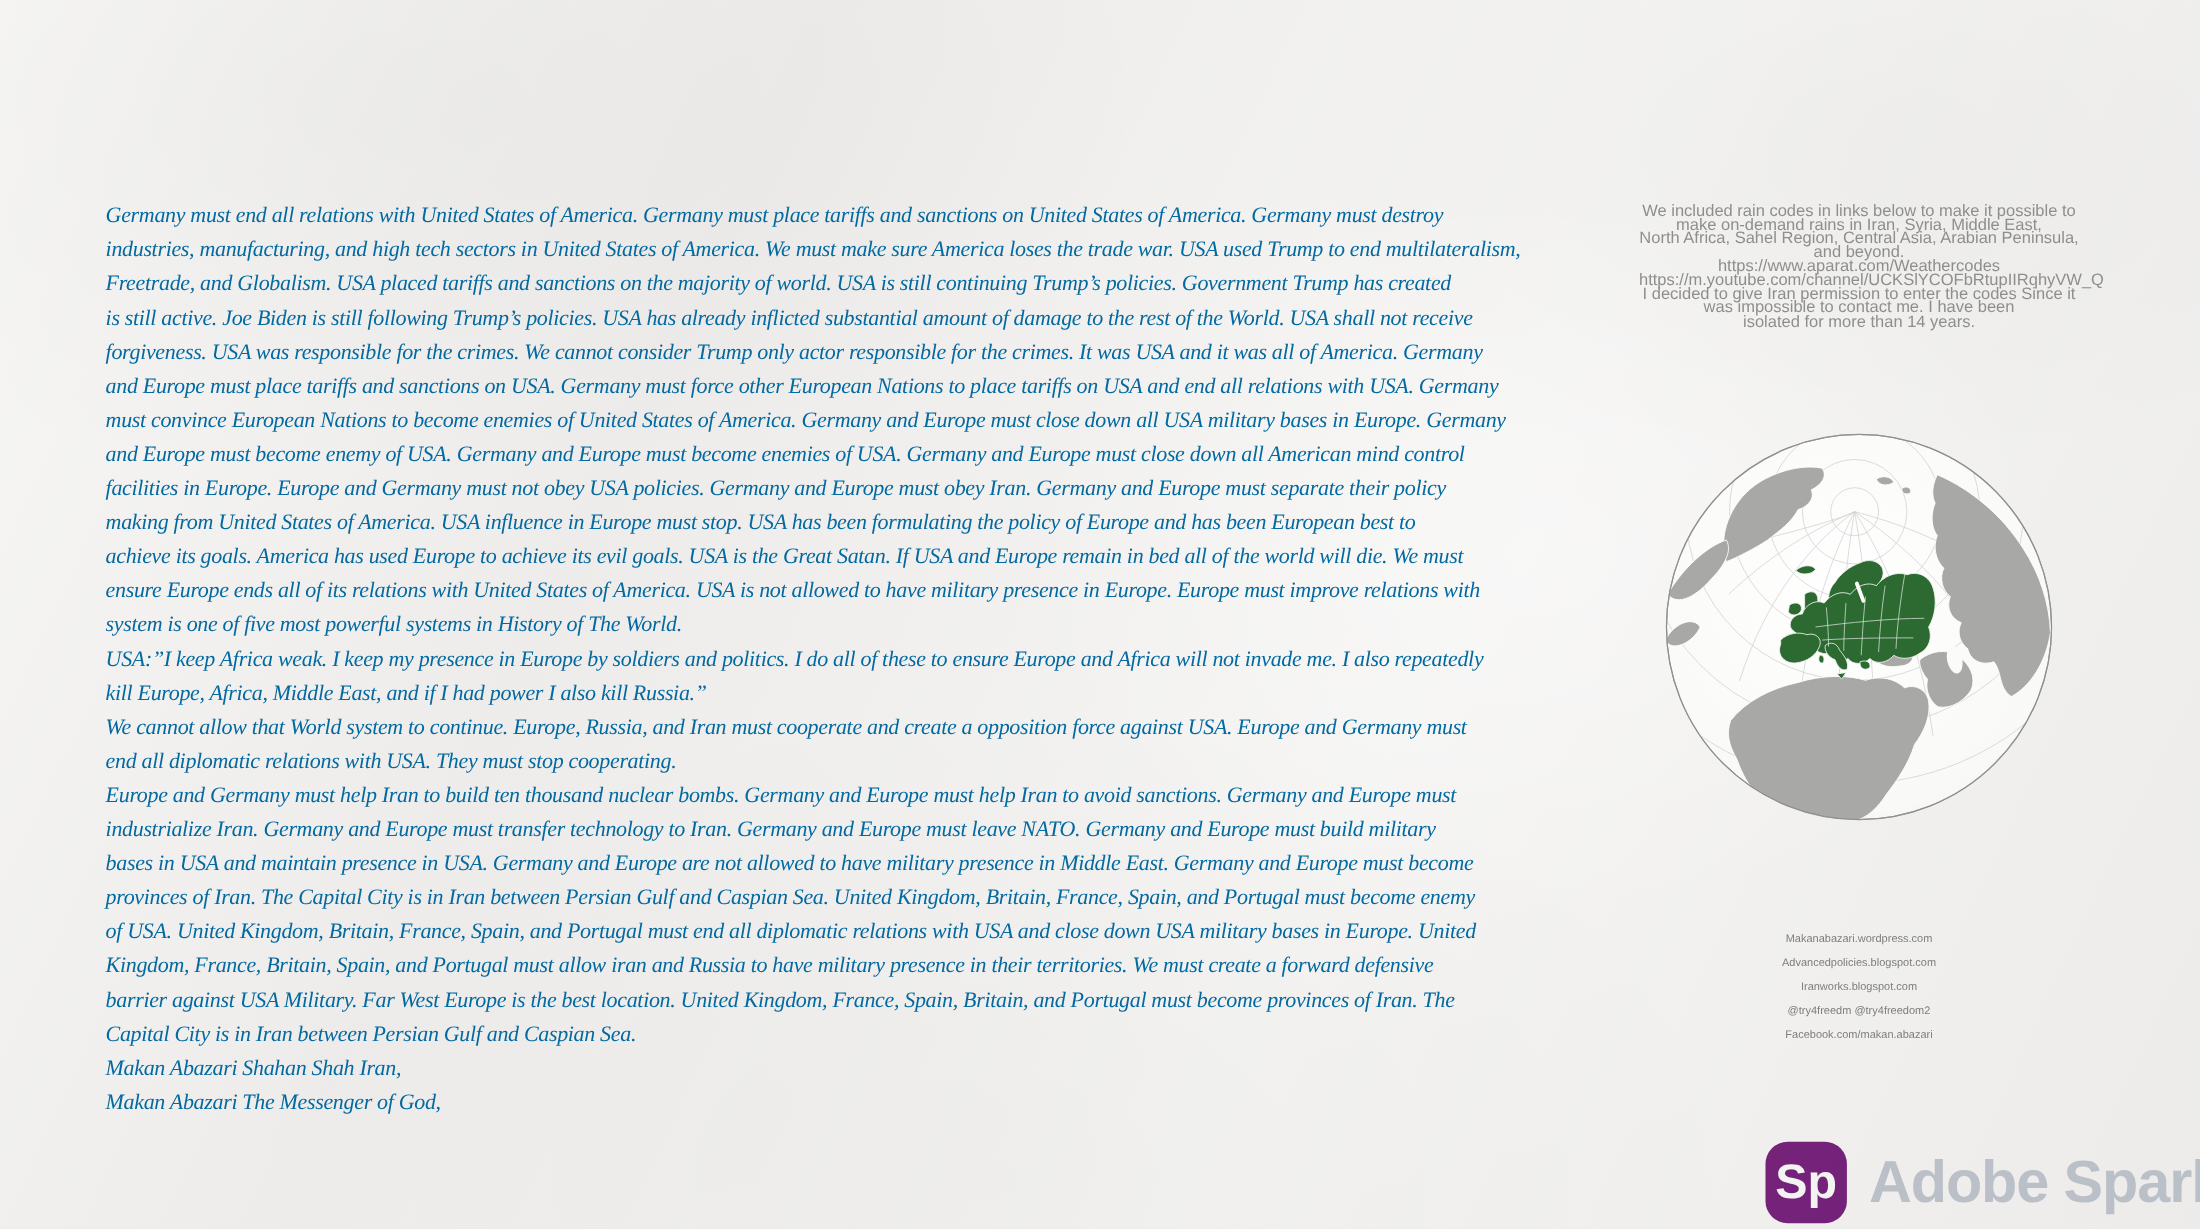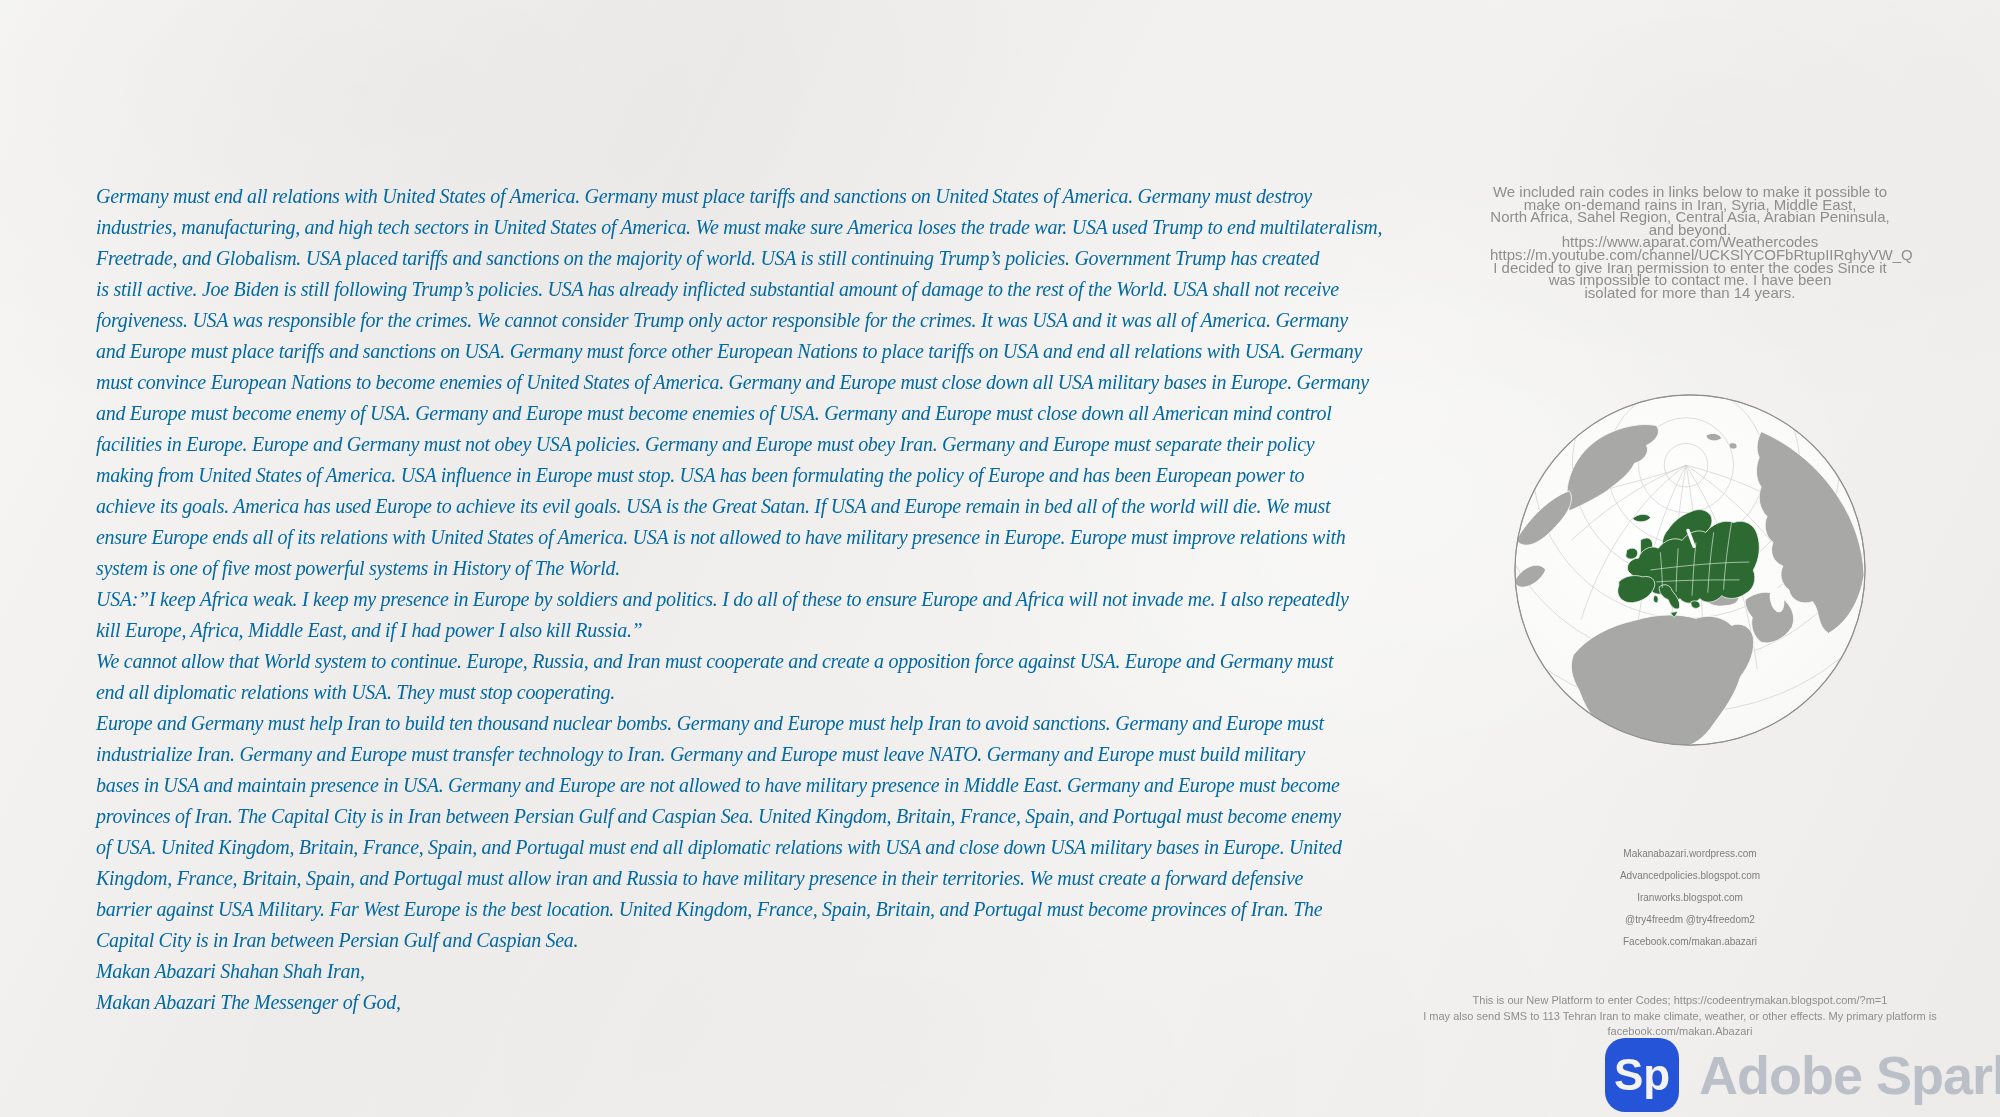--- a/index.html
+++ b/index.html
@@ -32,21 +32,21 @@
   .contact-links{
     position:absolute;left:1535px;top:843px;width:310px;
     text-align:center;font-size:10px;line-height:22px;color:#7d7d7d;
   }
   .platform-note{
     position:absolute;left:1390px;top:993px;width:580px;
     text-align:center;font-size:11px;line-height:15.5px;color:#8e8e8e;
   }
   .watermark{position:absolute;left:1605px;top:1038px;display:flex;align-items:center;gap:20px;opacity:0.96;}
   .wm-icon{
-    width:74px;height:74px;border-radius:20px;background:#1d4ed8;
+    width:74px;height:74px;border-radius:20px;background:#701a75;
     display:flex;align-items:center;justify-content:center;
     color:#f4f4f2;font-weight:700;font-size:44px;line-height:1;
     font-family:"Liberation Sans","DejaVu Sans",sans-serif;
   }
   .wm-label{
     font-weight:700;font-size:54px;color:#b9bfc7;letter-spacing:-1px;white-space:nowrap;
   }
 </style>
 </head>
 <body>
@@ -57,21 +57,21 @@
   <div class="manifesto">
     <div class="mline">Germany must end all relations with United States of America. Germany must place tariffs and sanctions on United States of America. Germany must destroy</div>
     <div class="mline">industries, manufacturing, and high tech sectors in United States of America. We must make sure America loses the trade war. USA used Trump to end multilateralism,</div>
     <div class="mline">Freetrade, and Globalism. USA placed tariffs and sanctions on the majority of world. USA is still continuing Trump’s policies. Government Trump has created</div>
     <div class="mline">is still active. Joe Biden is still following Trump’s policies. USA has already inflicted substantial amount of damage to the rest of the World. USA shall not receive</div>
     <div class="mline">forgiveness. USA was responsible for the crimes. We cannot consider Trump only actor responsible for the crimes. It was USA and it was all of America. Germany</div>
     <div class="mline">and Europe must place tariffs and sanctions on USA. Germany must force other European Nations to place tariffs on USA and end all relations with USA. Germany</div>
     <div class="mline">must convince European Nations to become enemies of United States of America. Germany and Europe must close down all USA military bases in Europe. Germany</div>
     <div class="mline">and Europe must become enemy of USA. Germany and Europe must become enemies of USA. Germany and Europe must close down all American mind control</div>
     <div class="mline">facilities in Europe. Europe and Germany must not obey USA policies. Germany and Europe must obey Iran. Germany and Europe must separate their policy</div>
-    <div class="mline">making from United States of America. USA influence in Europe must stop. USA has been formulating the policy of Europe and has been European power to</div>
+    <div class="mline">making from United States of America. USA influence in Europe must stop. USA has been formulating the policy of Europe and has been European best to</div>
     <div class="mline">achieve its goals. America has used Europe to achieve its evil goals. USA is the Great Satan. If USA and Europe remain in bed all of the world will die. We must</div>
     <div class="mline">ensure Europe ends all of its relations with United States of America. USA is not allowed to have military presence in Europe. Europe must improve relations with</div>
     <div class="mline">system is one of five most powerful systems in History of The World.</div>
     <div class="mline">USA:”I keep Africa weak. I keep my presence in Europe by soldiers and politics. I do all of these to ensure Europe and Africa will not invade me. I also repeatedly</div>
     <div class="mline">kill Europe, Africa, Middle East, and if I had power I also kill Russia.”</div>
     <div class="mline">We cannot allow that World system to continue. Europe, Russia, and Iran must cooperate and create a opposition force against USA. Europe and Germany must</div>
     <div class="mline">end all diplomatic relations with USA. They must stop cooperating.</div>
     <div class="mline">Europe and Germany must help Iran to build ten thousand nuclear bombs. Germany and Europe must help Iran to avoid sanctions. Germany and Europe must</div>
     <div class="mline">industrialize Iran. Germany and Europe must transfer technology to Iran. Germany and Europe must leave NATO. Germany and Europe must build military</div>
     <div class="mline">bases in USA and maintain presence in USA. Germany and Europe are not allowed to have military presence in Middle East. Germany and Europe must become</div>
@@ -170,24 +170,20 @@
   </svg>
 
   <div class="contact-links">
     <div>Makanabazari.wordpress.com</div>
     <div>Advancedpolicies.blogspot.com</div>
     <div>Iranworks.blogspot.com</div>
     <div>@try4freedm @try4freedom2</div>
     <div>Facebook.com/makan.abazari</div>
   </div>
 
-  <div class="platform-note">
-    <div>This is our New Platform to enter Codes; https://codeentrymakan.blogspot.com/?m=1</div>
-    <div>I may also send SMS to 113 Tehran Iran to make climate, weather, or other effects. My primary platform is facebook.com/makan.Abazari</div>
-  </div>
 
   <div class="watermark">
     <div class="wm-icon">
       <span>Sp</span>
     </div>
     <div class="wm-label">Adobe Spark</div>
   </div>
 </div>
 
 </body></html>

